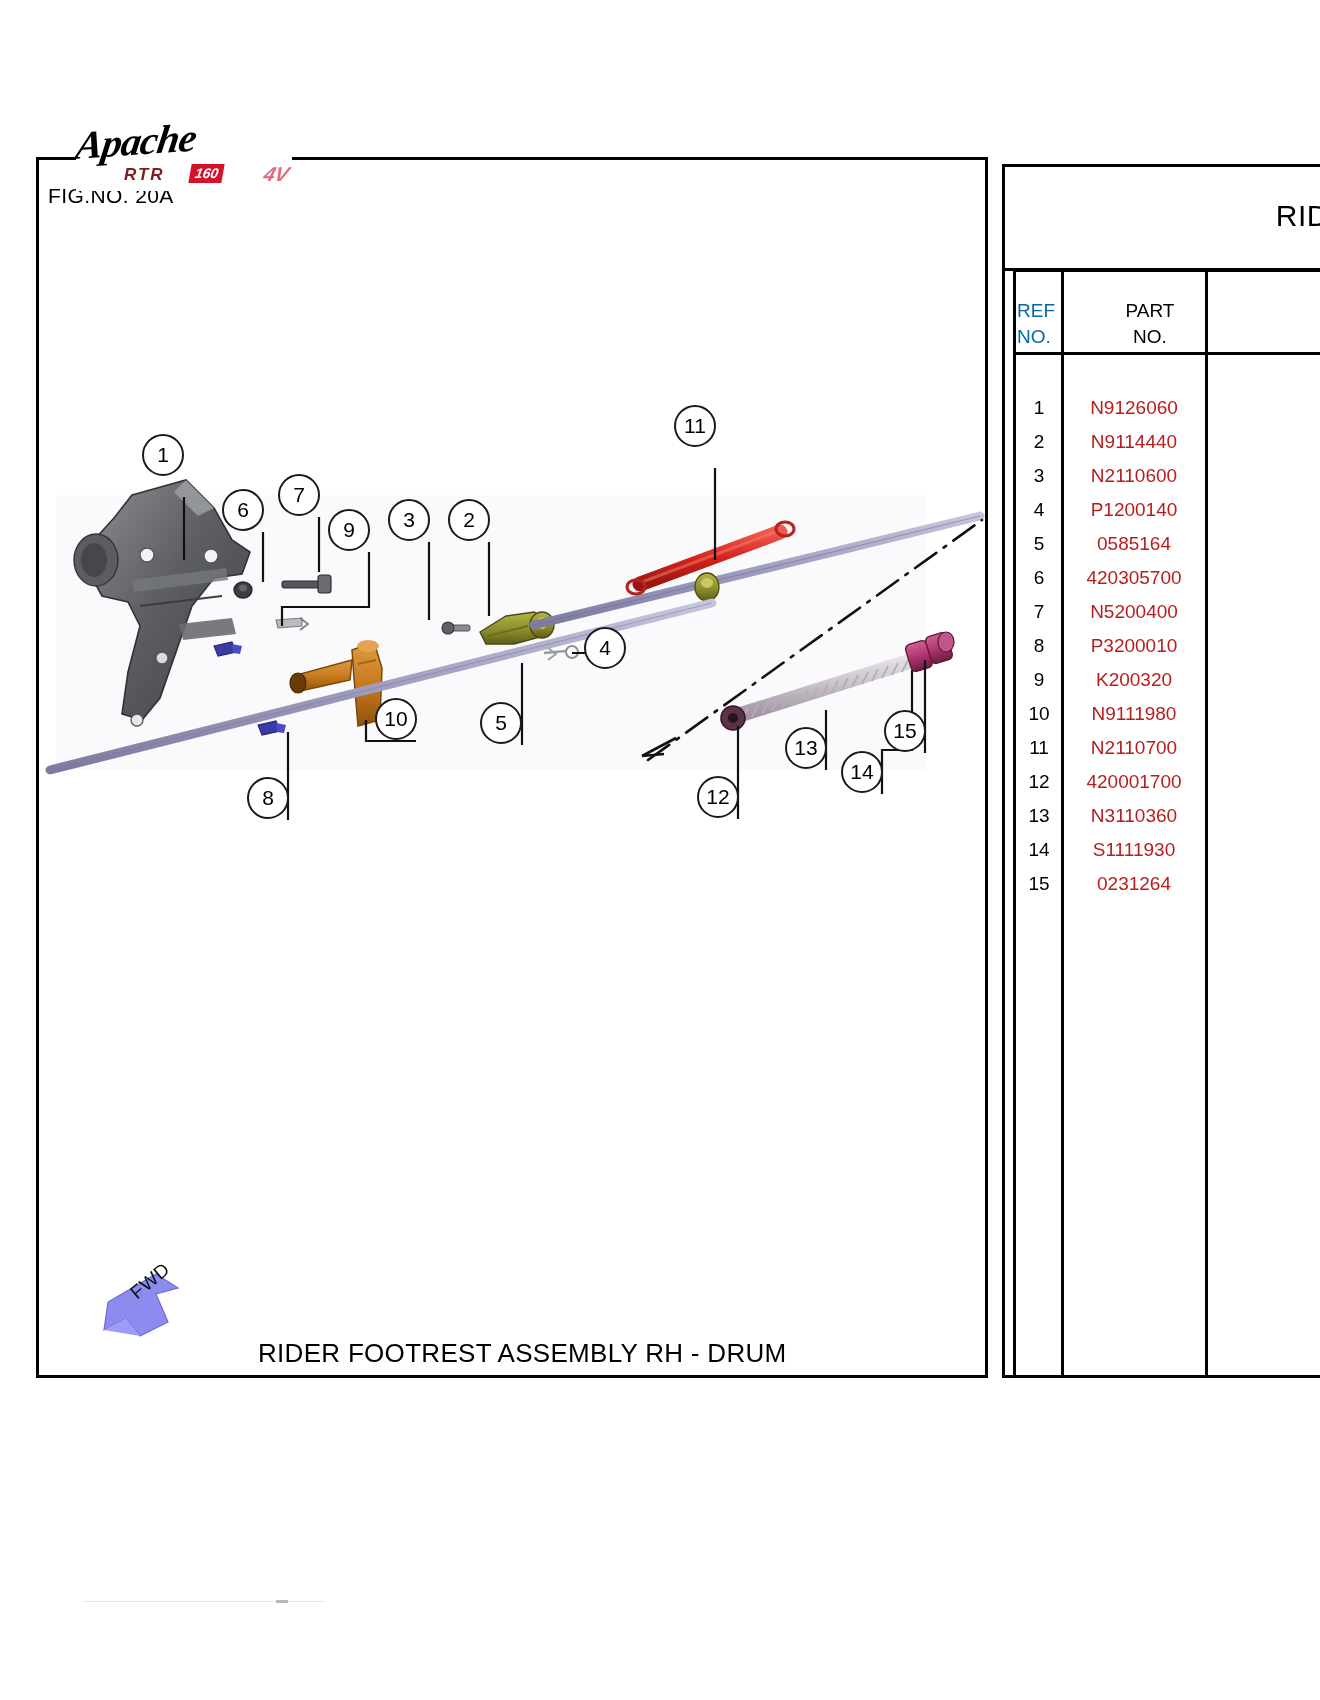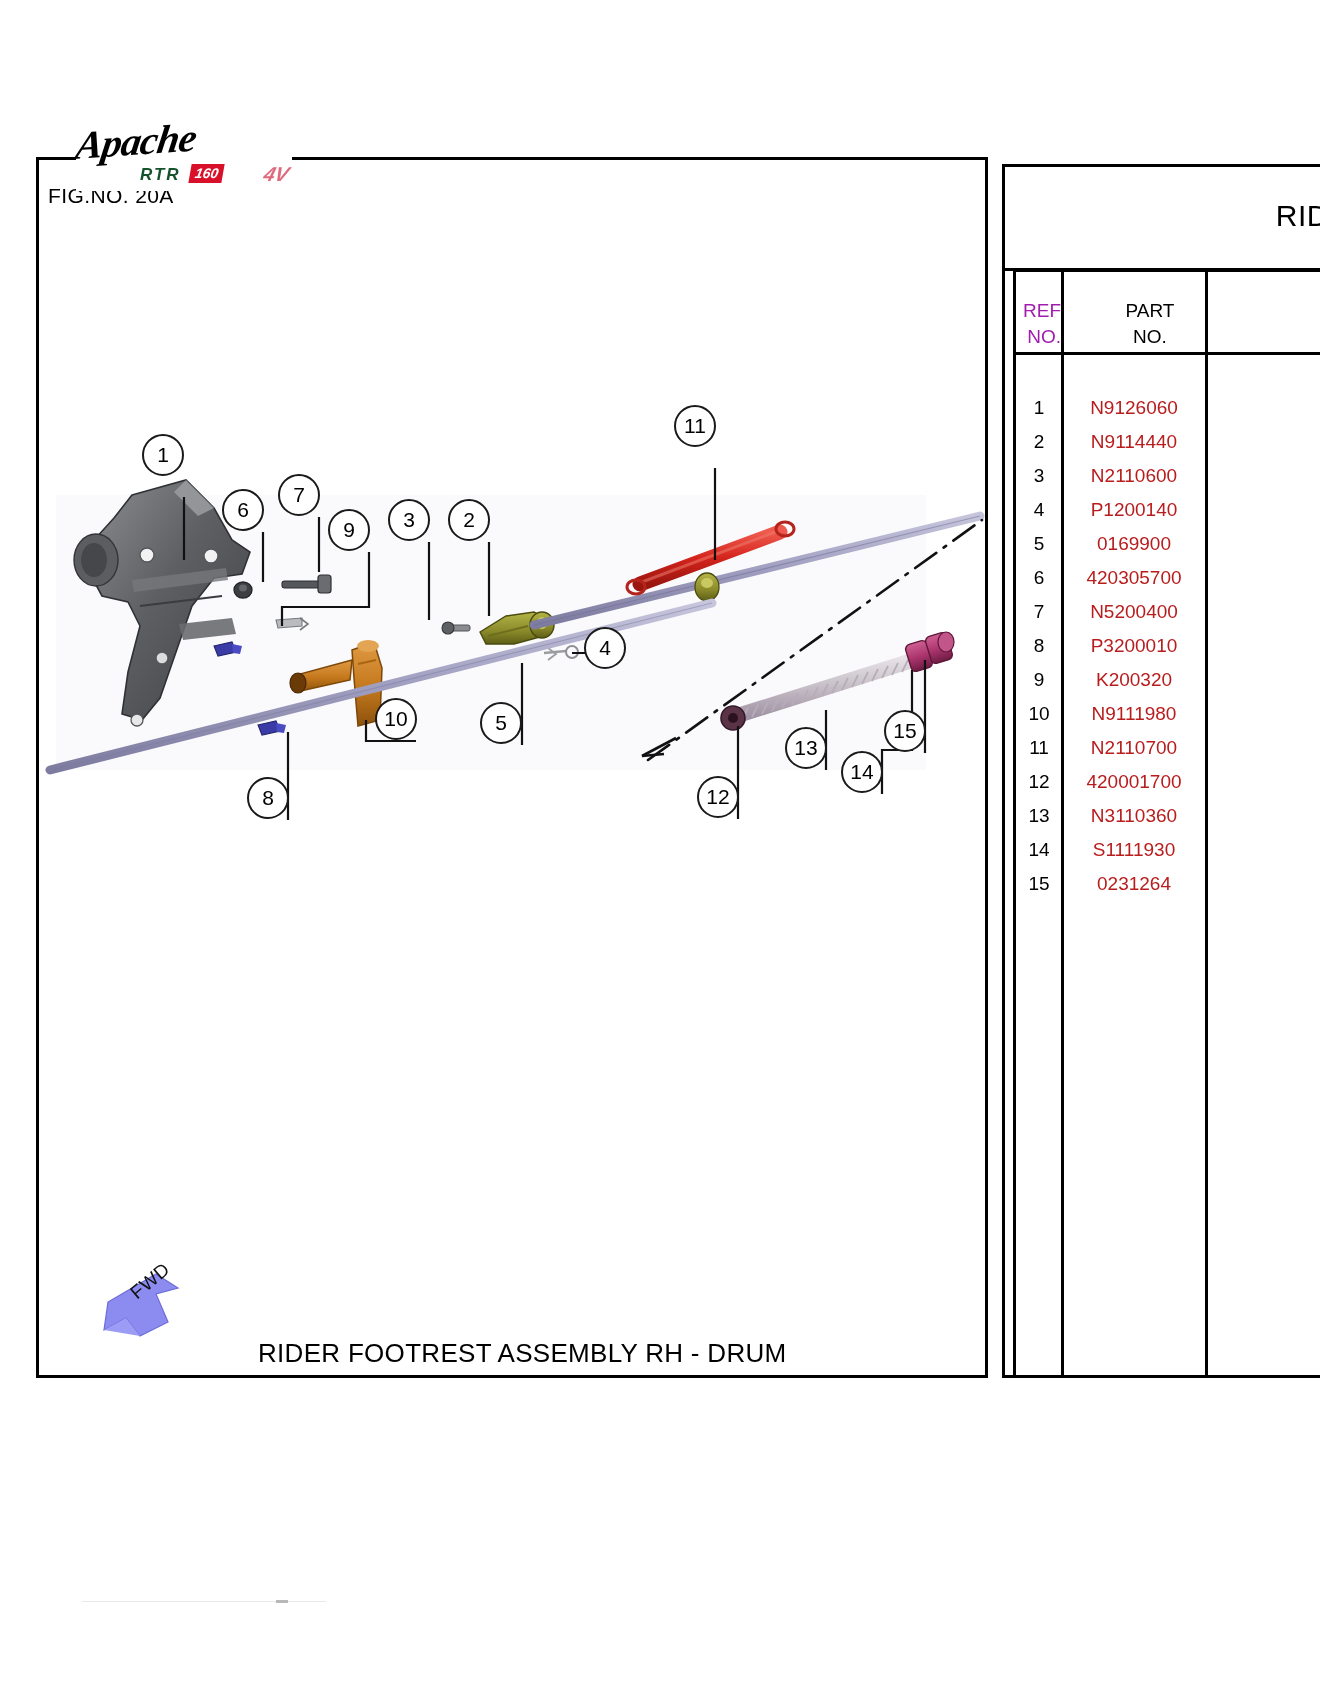--- a/index.html
+++ b/index.html
@@ -64,25 +64,25 @@
   }
   #logo-sub {
     position: absolute;
     left: 48px;
     top: 40px;
     width: 166px;
     height: 22px;
   }
   #logo-sub-rtr {
     position: absolute;
-    left: 16px; top: 2px;
+    left: 0; top: 2px;
     font-size: 17px;
     font-weight: bold;
     font-style: italic;
-    color: #14532d;
+    color: #7f1d1d;
     letter-spacing: 2px;
     white-space: nowrap;
   }
   #logo-sub-model {
     position: absolute;
     left: 66px; top: 1px;
     background: #d9102a;
     color: #fff;
     font-size: 14px;
     font-weight: bold;
@@ -254,24 +254,24 @@
   }
   #col-sep-left  { left: 0px;  height: 1107px; }
   #col-sep-ref   { left: 48px; height: 1107px; }
   #col-sep-part  { left: 192px; height: 1107px; }
 
   #hdr-ref {
     position: absolute;
     left: 4px;
     top: 26px;
     width: 44px;
-    text-align: right;
+    text-align: left;
     font-size: 19px;
     line-height: 26px;
-    color: #a21caf;
+    color: #0369a1;
   }
   #hdr-part {
     position: absolute;
     left: 66px;
     top: 26px;
     width: 142px;
     text-align: center;
     font-size: 19px;
     line-height: 26px;
     color: #000;
@@ -591,21 +591,21 @@
           <div class="prow">
             <div class="ref">3</div>
             <div class="pn">N2110600</div>
           </div>
           <div class="prow">
             <div class="ref">4</div>
             <div class="pn">P1200140</div>
           </div>
           <div class="prow">
             <div class="ref">5</div>
-            <div class="pn">0169900</div>
+            <div class="pn">0585164</div>
           </div>
           <div class="prow">
             <div class="ref">6</div>
             <div class="pn">420305700</div>
           </div>
           <div class="prow">
             <div class="ref">7</div>
             <div class="pn">N5200400</div>
           </div>
           <div class="prow">

